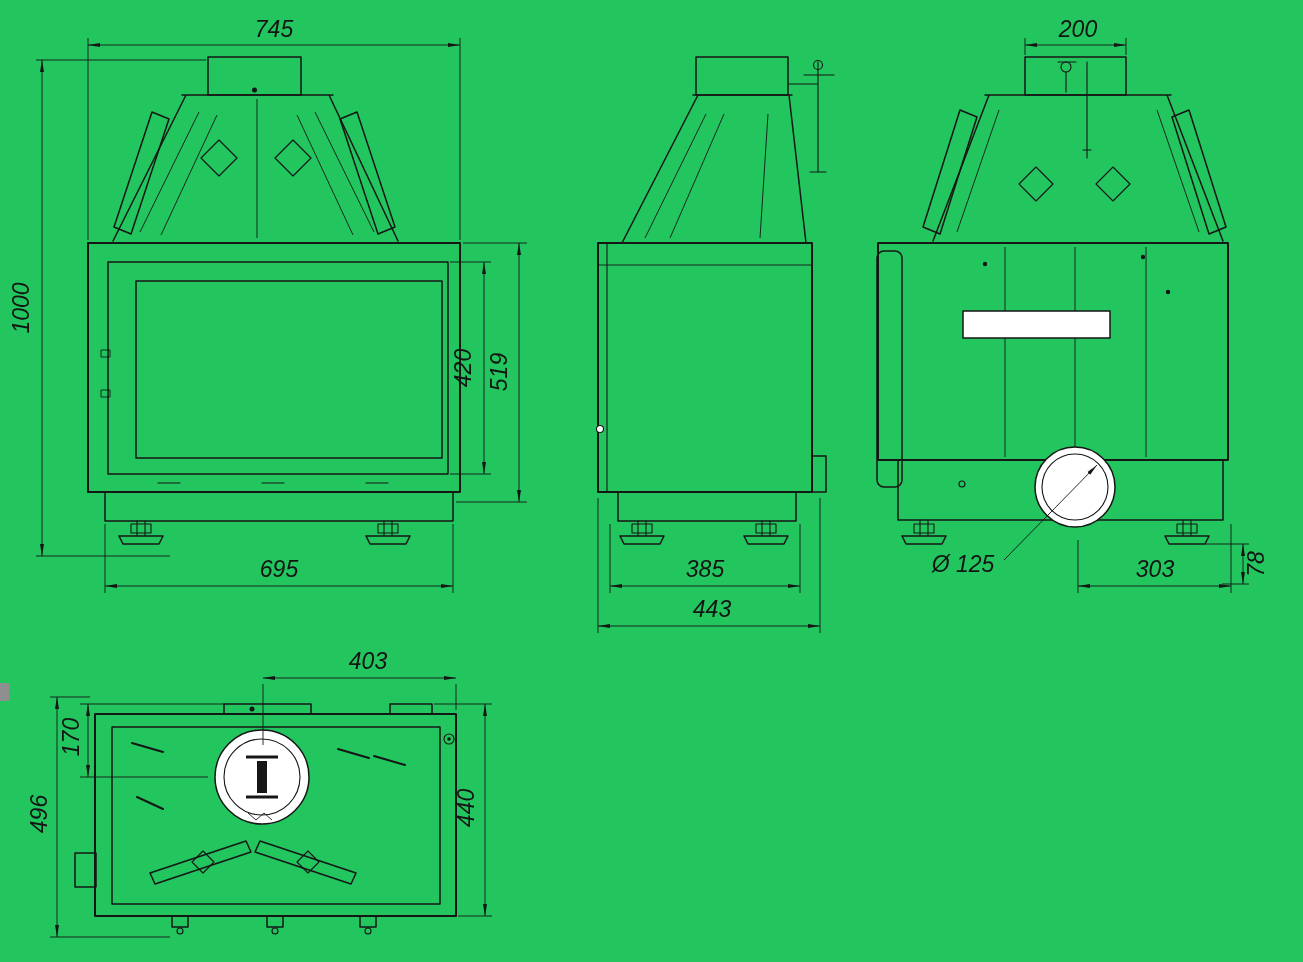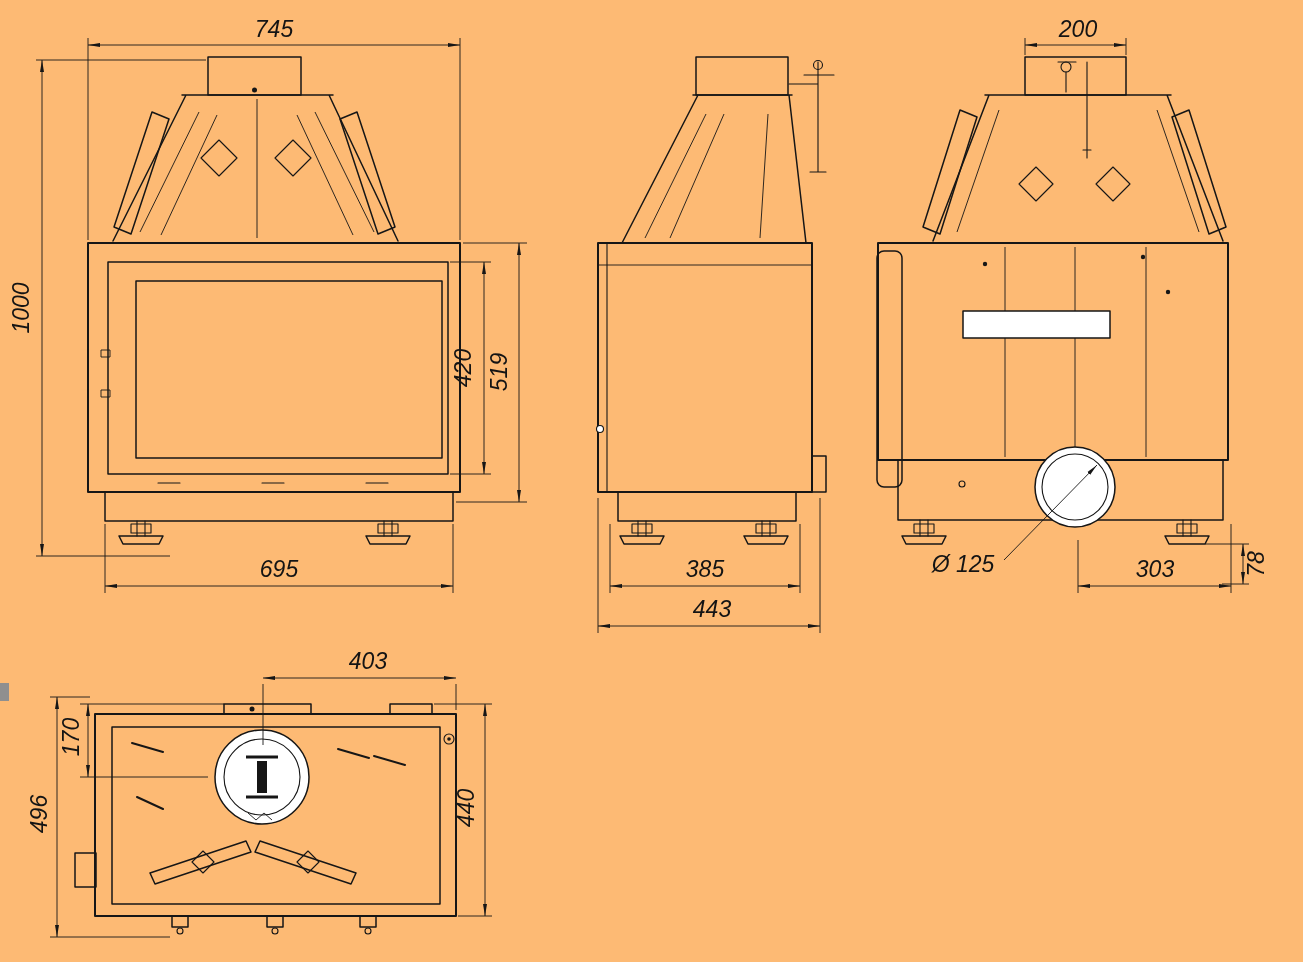--- a/index.html
+++ b/index.html
@@ -1,16 +1,16 @@
 <!DOCTYPE html>
 <html><head>
 <meta charset="utf-8">
 <style>
   html,body{margin:0;padding:0;background:#ffffff;}
-  .page{width:1303px;height:962px;background:#fdba74;position:relative;overflow:hidden;
+  .page{width:1303px;height:962px;background:#22c55e;position:relative;overflow:hidden;
         font-family:"Liberation Sans","DejaVu Sans",sans-serif;}
   svg{display:block;}
   .o2 {stroke:#161616;stroke-width:2;  fill:none;stroke-linecap:round;stroke-linejoin:round;}
   .o15{stroke:#161616;stroke-width:1.5;fill:none;stroke-linecap:round;stroke-linejoin:round;}
   .o1 {stroke:#161616;stroke-width:1.1;fill:none;stroke-linecap:round;stroke-linejoin:round;}
   .th {stroke:#161616;stroke-width:0.9;fill:none;}
   .dim{stroke:#161616;stroke-width:0.9;fill:none;}
   .wfill{fill:#ffffff;}
   .ink{fill:#161616;stroke:none;}
   .dimtext{font-style:italic;font-size:23px;font-family:"Liberation Sans","DejaVu Sans",sans-serif;

